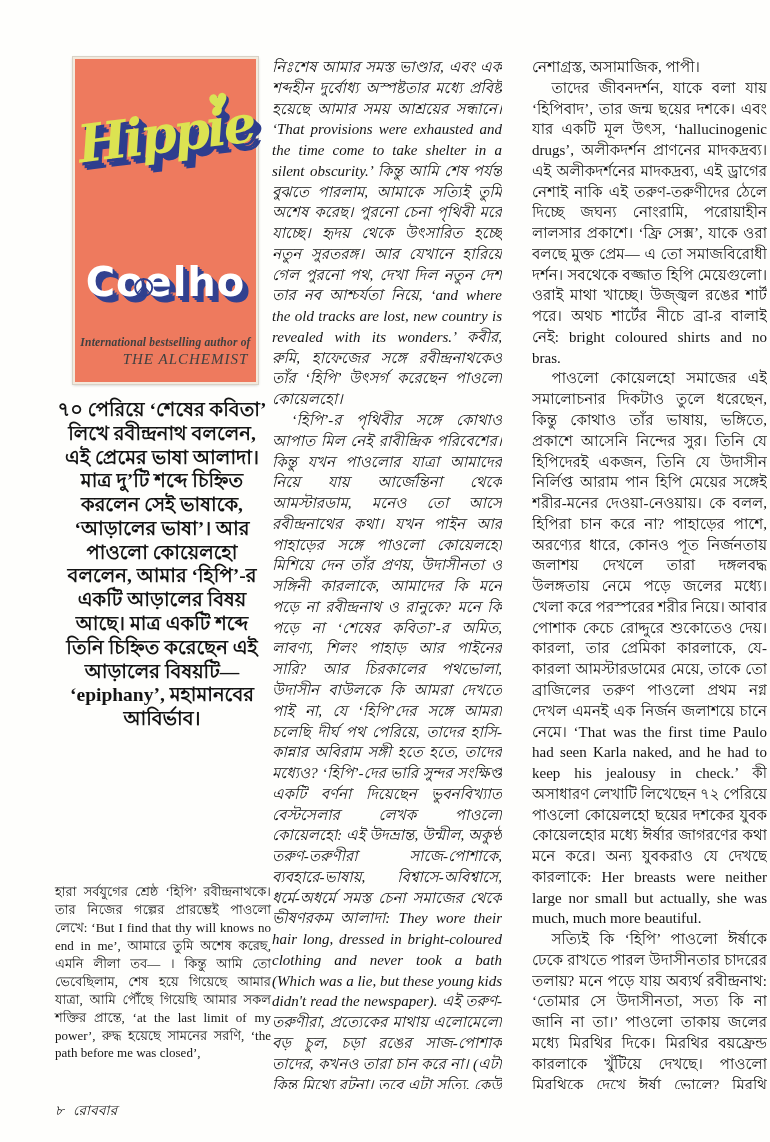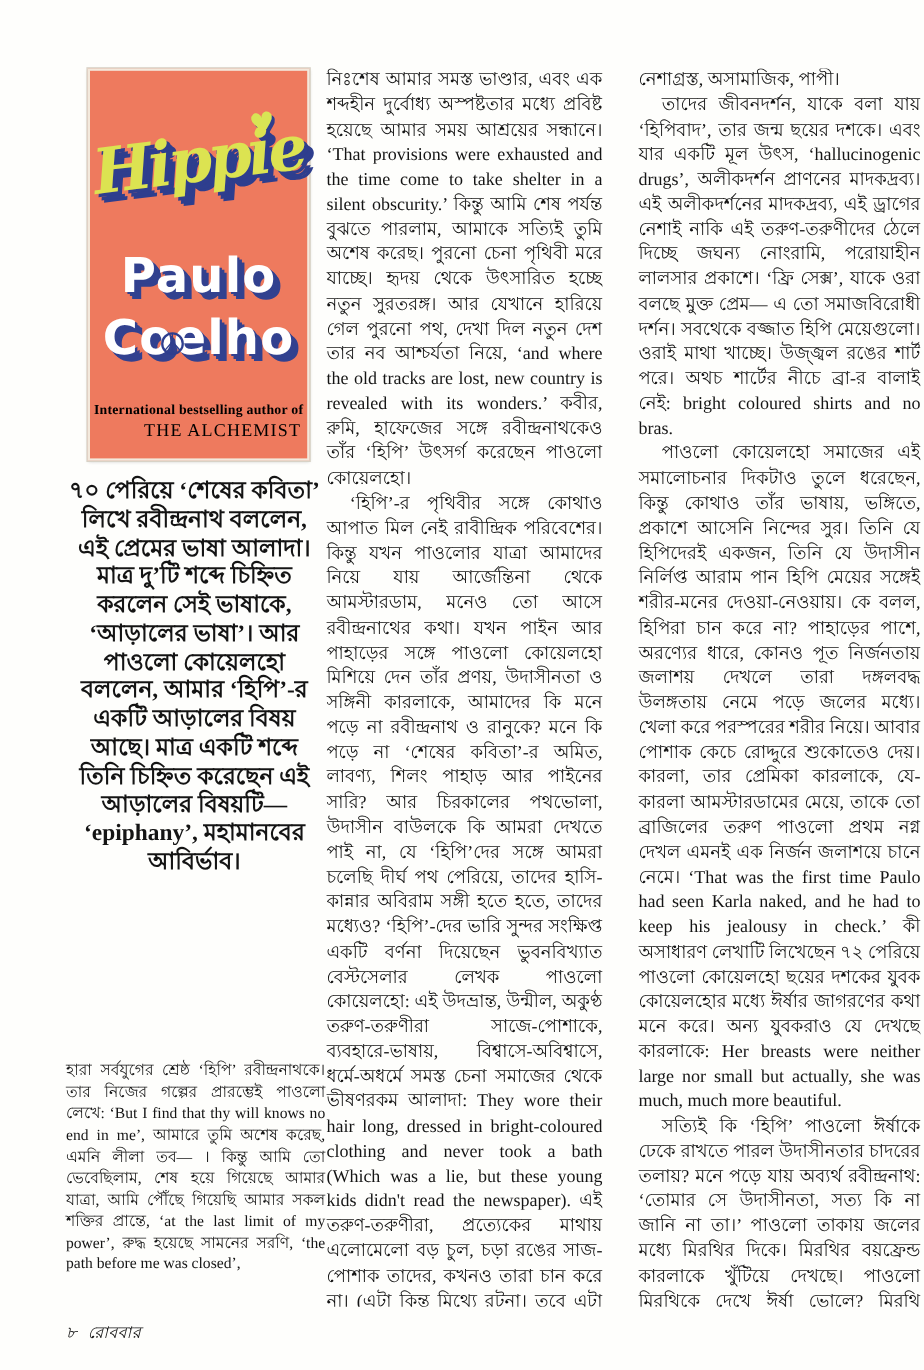--- a/index.html
+++ b/index.html
@@ -32,56 +32,55 @@
     color:#ffffff;letter-spacing:1px;
     text-shadow:2px 2px 0 #32418f,4px 4px 0 #32418f,6px 6px 0 #32418f;
   }
   .cover-author.first{top:148px;}
   .cover-author.last{top:200px;}
   .peace-overlay{
     position:absolute;left:57px;top:214px;font-size:26px;color:#2e3e8e;
     font-family:"DejaVu Sans",sans-serif;text-shadow:none;font-weight:normal;
   }
   .cover-tagline{
-    position:absolute;left:0;bottom:14px;width:100%;text-align:center;color:#000000;
+    position:absolute;left:0;bottom:14px;width:100%;text-align:center;color:#404040;font-style:italic;
   }
   .cover-tagline .tl1{font-size:11.5px;font-weight:bold;letter-spacing:.2px;}
   .cover-tagline .tl2{font-size:15px;letter-spacing:1px;margin-top:3px;padding-left:40px;}
   
   .standfirst{
     position:absolute;left:55px;top:398px;width:214px;
     font-weight:bold;font-size:19.5px;line-height:1.22;text-align:center;
   }
   .left-body{
     position:absolute;left:55px;top:883px;width:216px;
     font-size:13px;line-height:1.38;text-align:justify;
   }
   .col{
     position:absolute;top:57px;font-size:15px;line-height:1.385;
     text-align:justify;overflow:hidden;height:1032px;
   }
-  .col.middle{left:272px;width:230px;}
+  .col.middle{left:272px;width:230px;font-style:italic;}
   .col.right{left:532px;width:235px;}
   .col p.para,.left-body p.para{margin:0;}
   .col p.indent{text-indent:1.3em;}
   
   .footer{
     position:absolute;left:55px;top:1100px;font-size:13.5px;letter-spacing:.3px;font-style:italic;
   }
   .footer .num{margin-right:9px;}
 </style>
 </head>
 <body>
 
 <div class="page">
 
   <div class="cover">
     <div class="cover-heart">♥</div>
     <div class="cover-title">Hippie</div>
-    <div class="cover-author first">Paulo</div>
     <div class="cover-author last">Coelho</div>
     <div class="peace-overlay">☮</div>
     <div class="cover-tagline">
       <div class="tl1">International bestselling author of</div>
       <div class="tl2">THE ALCHEMIST</div>
     </div>
   </div>
 
   <div class="standfirst">৭০ পেরিয়ে ‘শেষের কবিতা’ লিখে রবীন্দ্রনাথ বললেন, এই প্রেমের ভাষা আলাদা। মাত্র দু’টি শব্দে চিহ্নিত করলেন সেই ভাষাকে, ‘আড়ালের ভাষা’। আর পাওলো কোয়েলহো বললেন, আমার ‘হিপি’-র একটি আড়ালের বিষয় আছে। মাত্র একটি শব্দে তিনি চিহ্নিত করেছেন এই আড়ালের বিষয়টি— ‘epiphany’, মহামানবের আবির্ভাব।</div>
 

